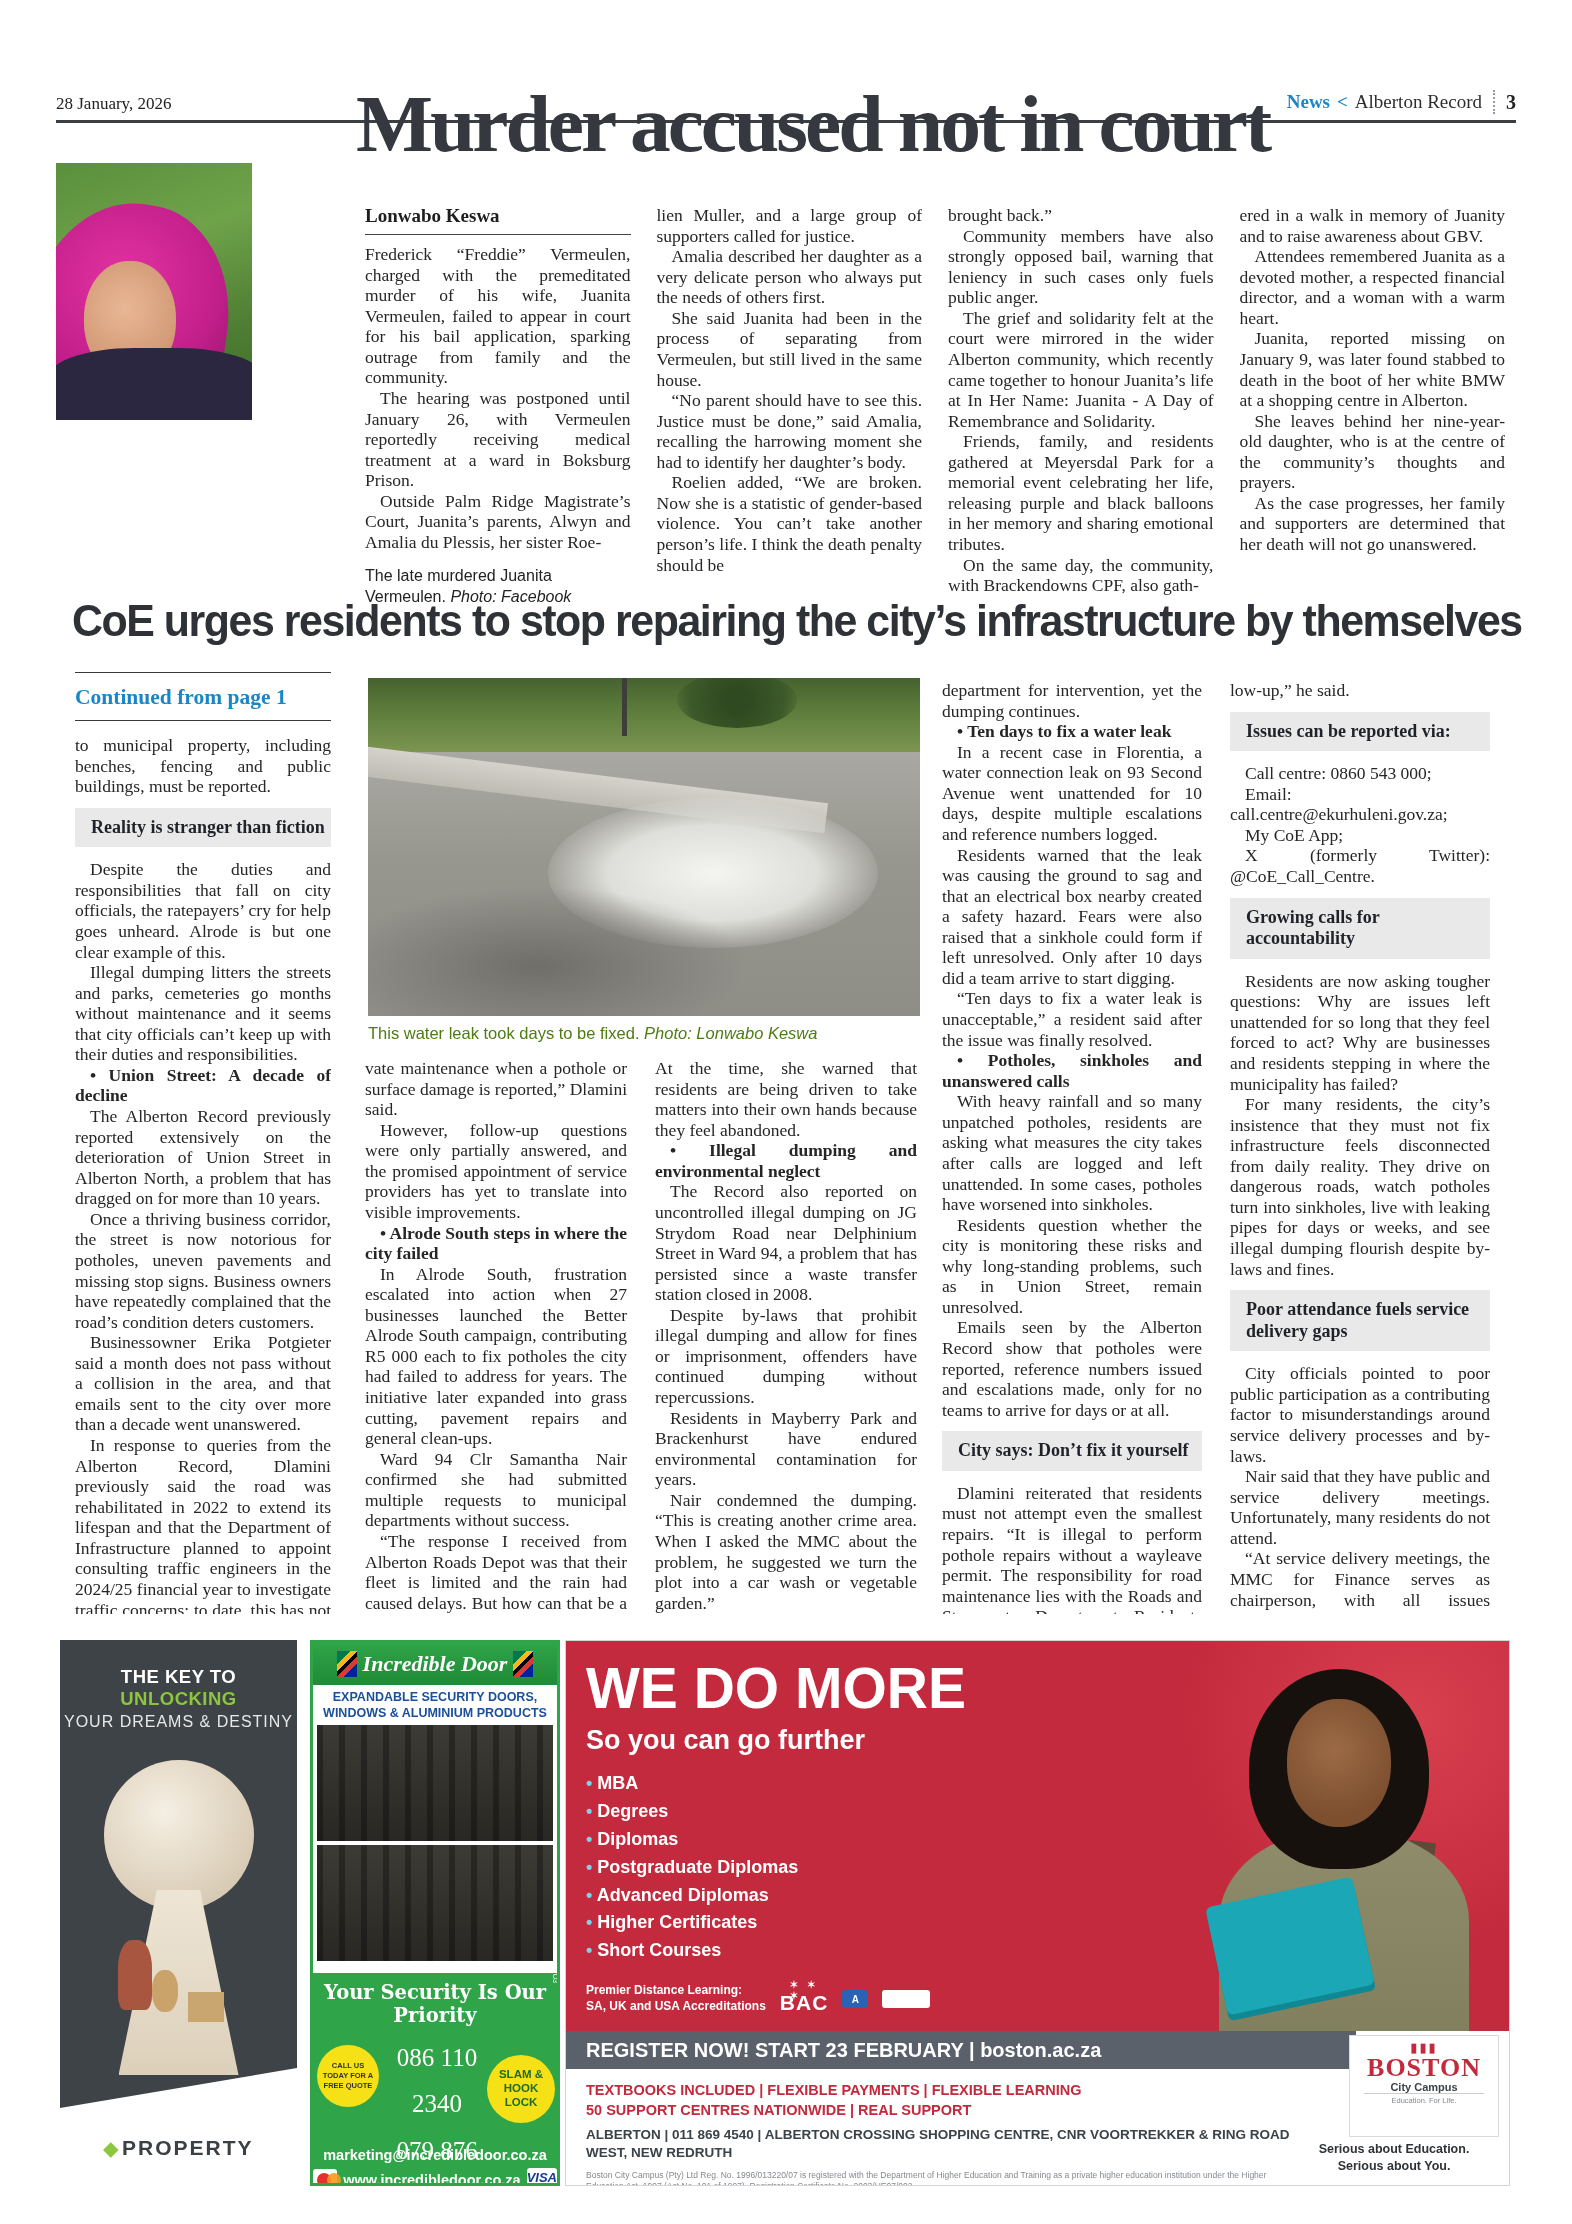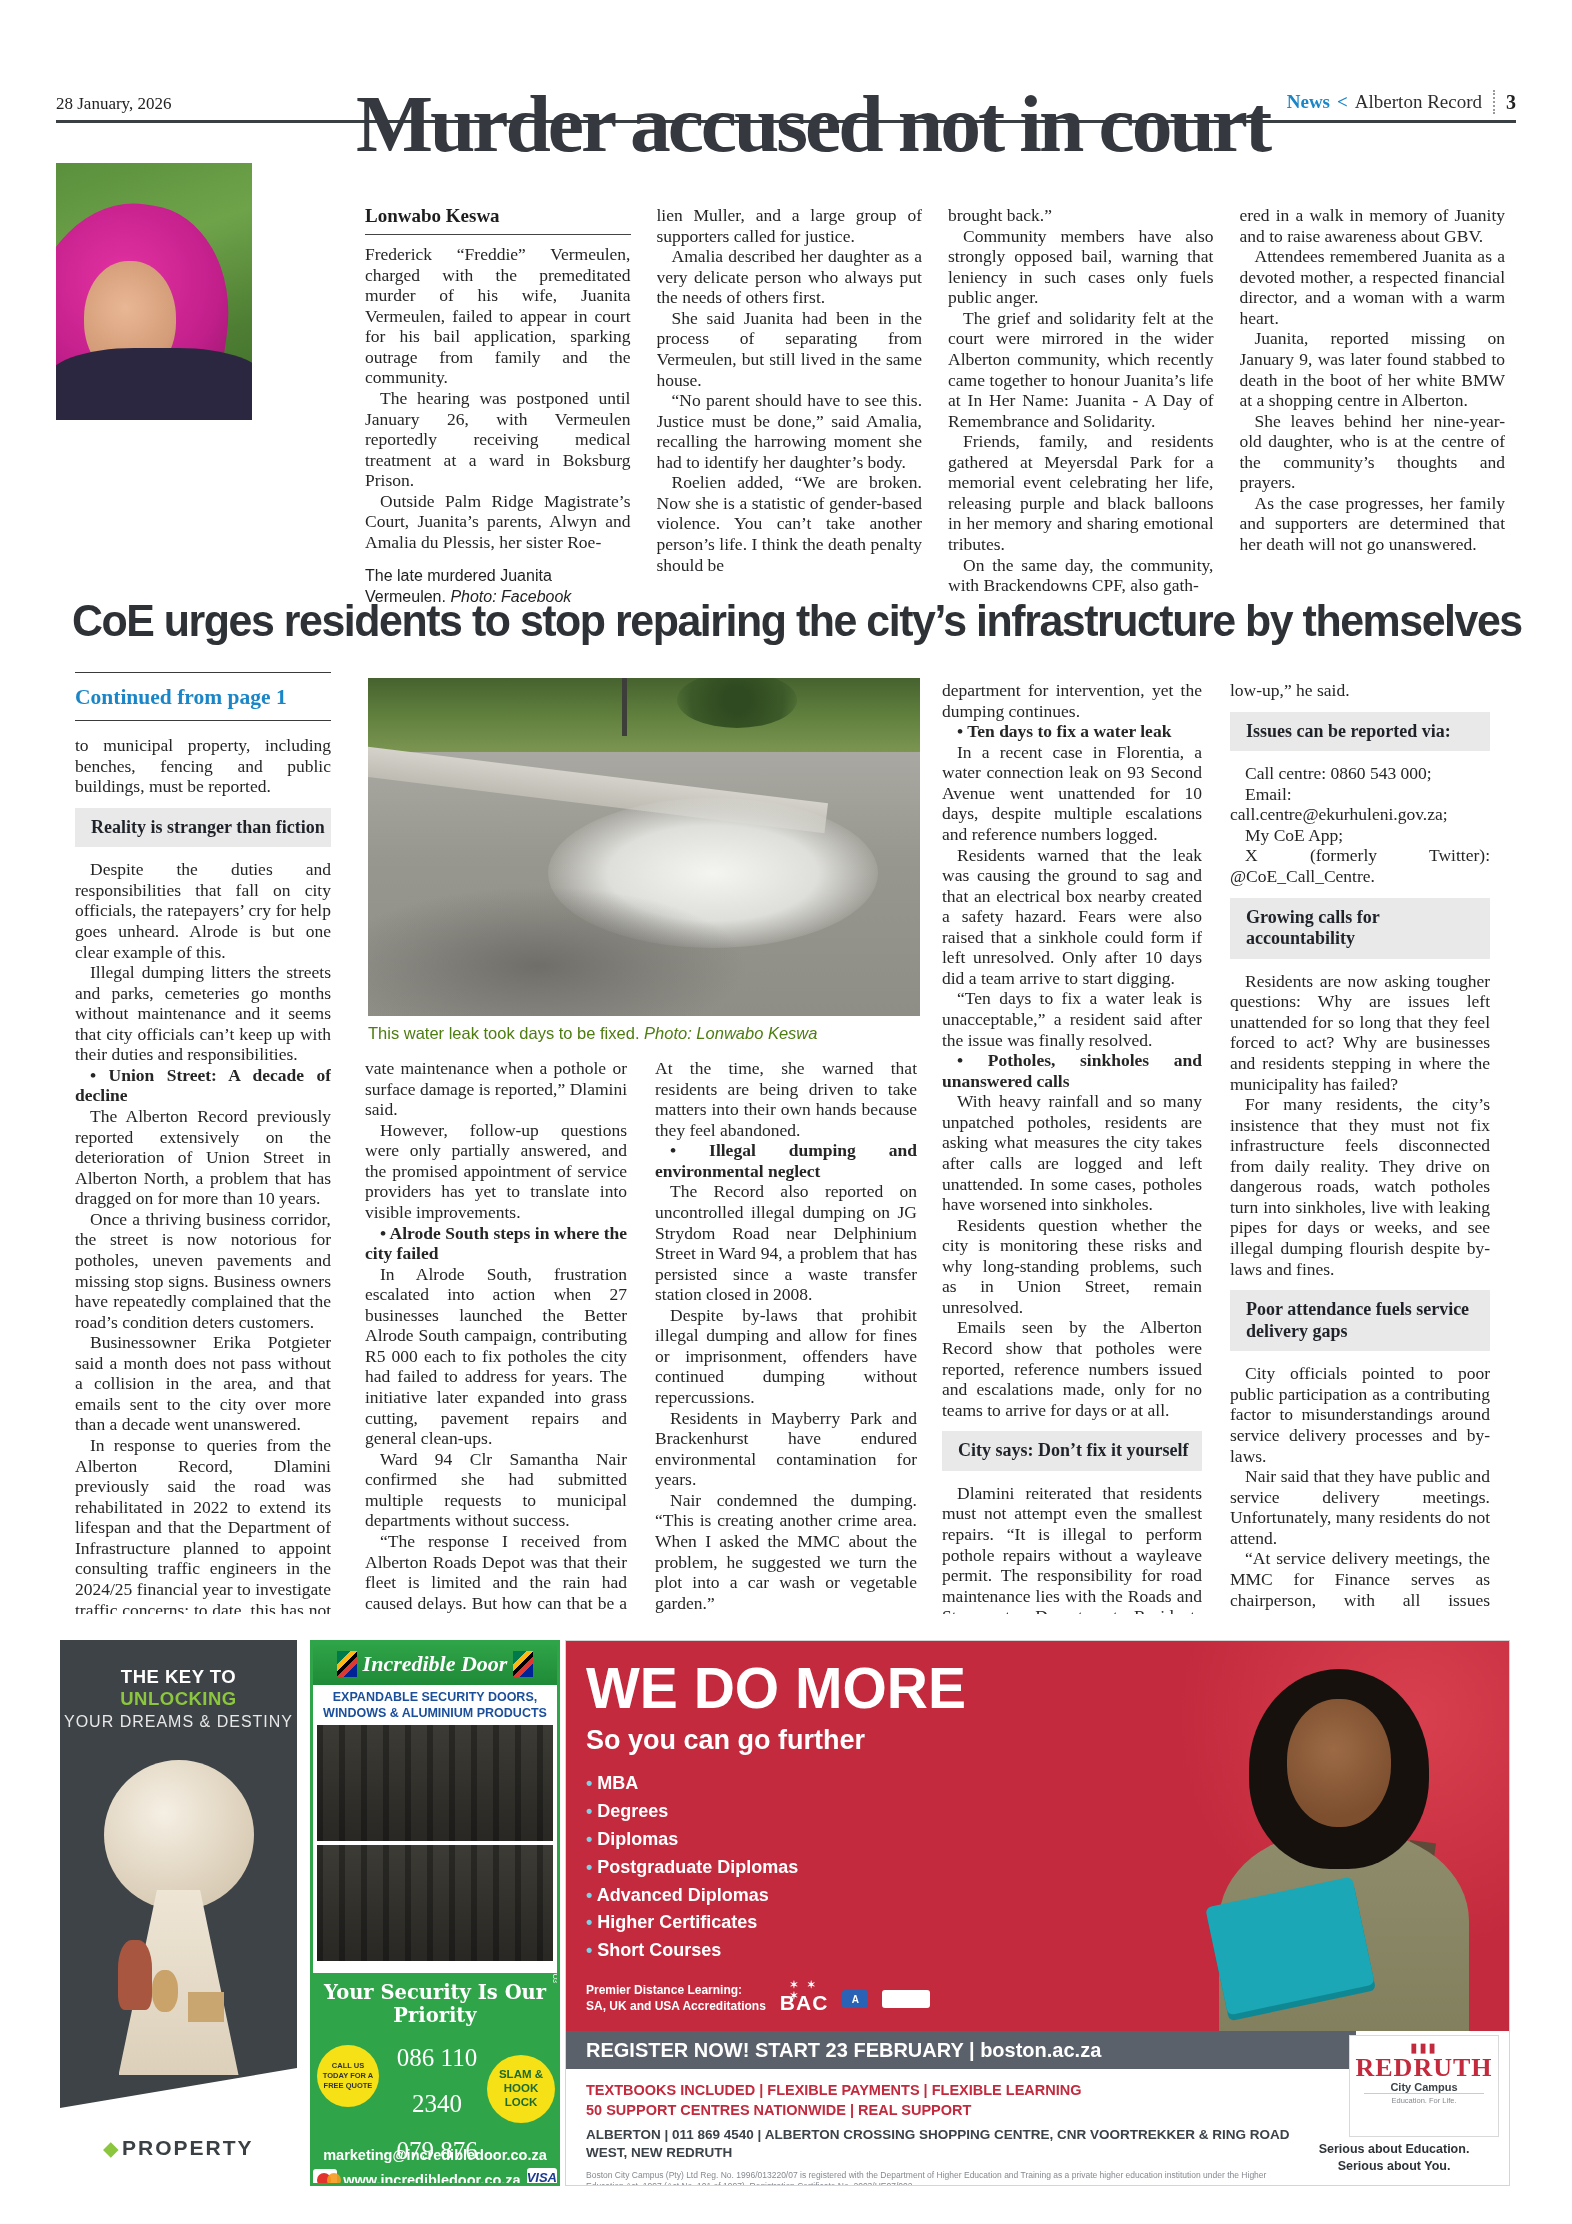--- a/index.html
+++ b/index.html
@@ -391,21 +391,21 @@
     </div>
     <div class="bos-band">REGISTER NOW! START 23 FEBRUARY | boston.ac.za</div>
     <div class="bos-info">
       <div class="bos-feat">TEXTBOOKS INCLUDED | FLEXIBLE PAYMENTS | FLEXIBLE LEARNING</div>
       <div class="bos-feat">50 SUPPORT CENTRES NATIONWIDE | REAL SUPPORT</div>
       <div class="bos-contact">ALBERTON | 011 869 4540 | ALBERTON CROSSING SHOPPING CENTRE, CNR VOORTREKKER &amp; RING ROAD WEST, NEW REDRUTH</div>
       <div class="bos-fine">Boston City Campus (Pty) Ltd Reg. No. 1996/013220/07 is registered with the Department of Higher Education and Training as a private higher education institution under the Higher Education Act, 1997 (Act No. 101 of 1997). Registration Certificate No. 2003/HE07/002.</div>
     </div>
     <div class="bos-logobox">
       <div class="bos-buildings">▮▮▮</div>
-      <div class="bos-logo-name">REDRUTH</div>
+      <div class="bos-logo-name">BOSTON</div>
       <div class="bos-logo-sub">City Campus</div>
       <div class="bos-logo-tag">Education. For Life.</div>
     </div>
     <div class="bos-tagline">
       <div>Serious about Education.</div>
       <div>Serious about You.</div>
     </div>
   </div>
 
 </div>

